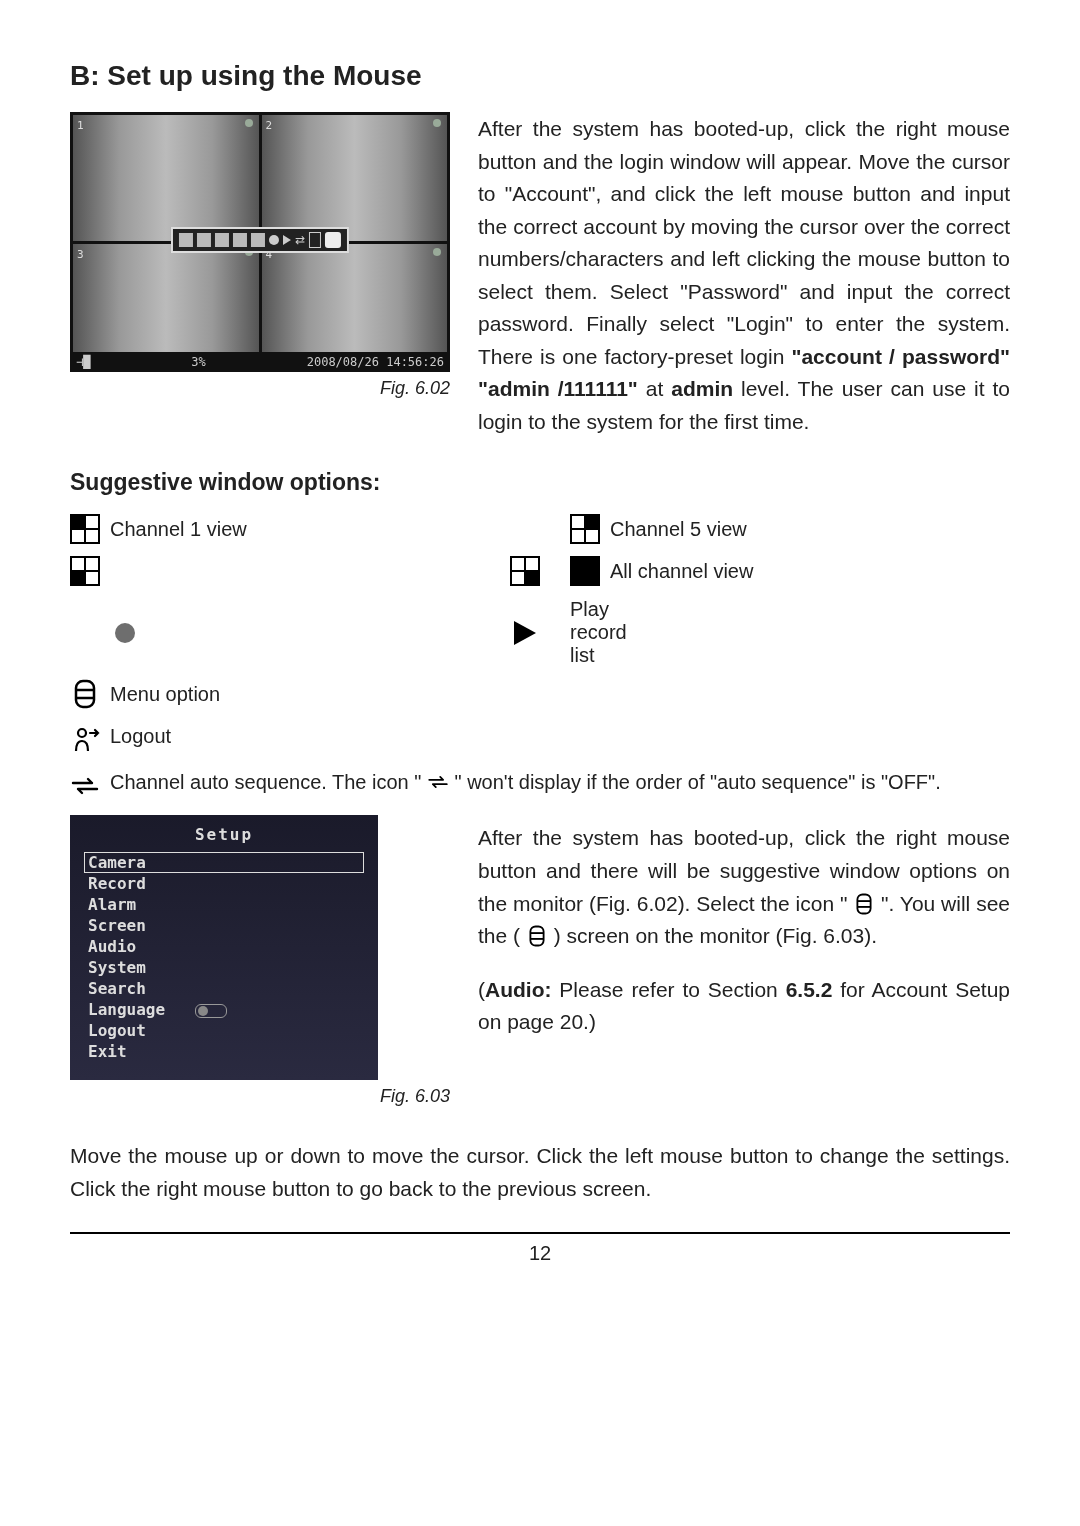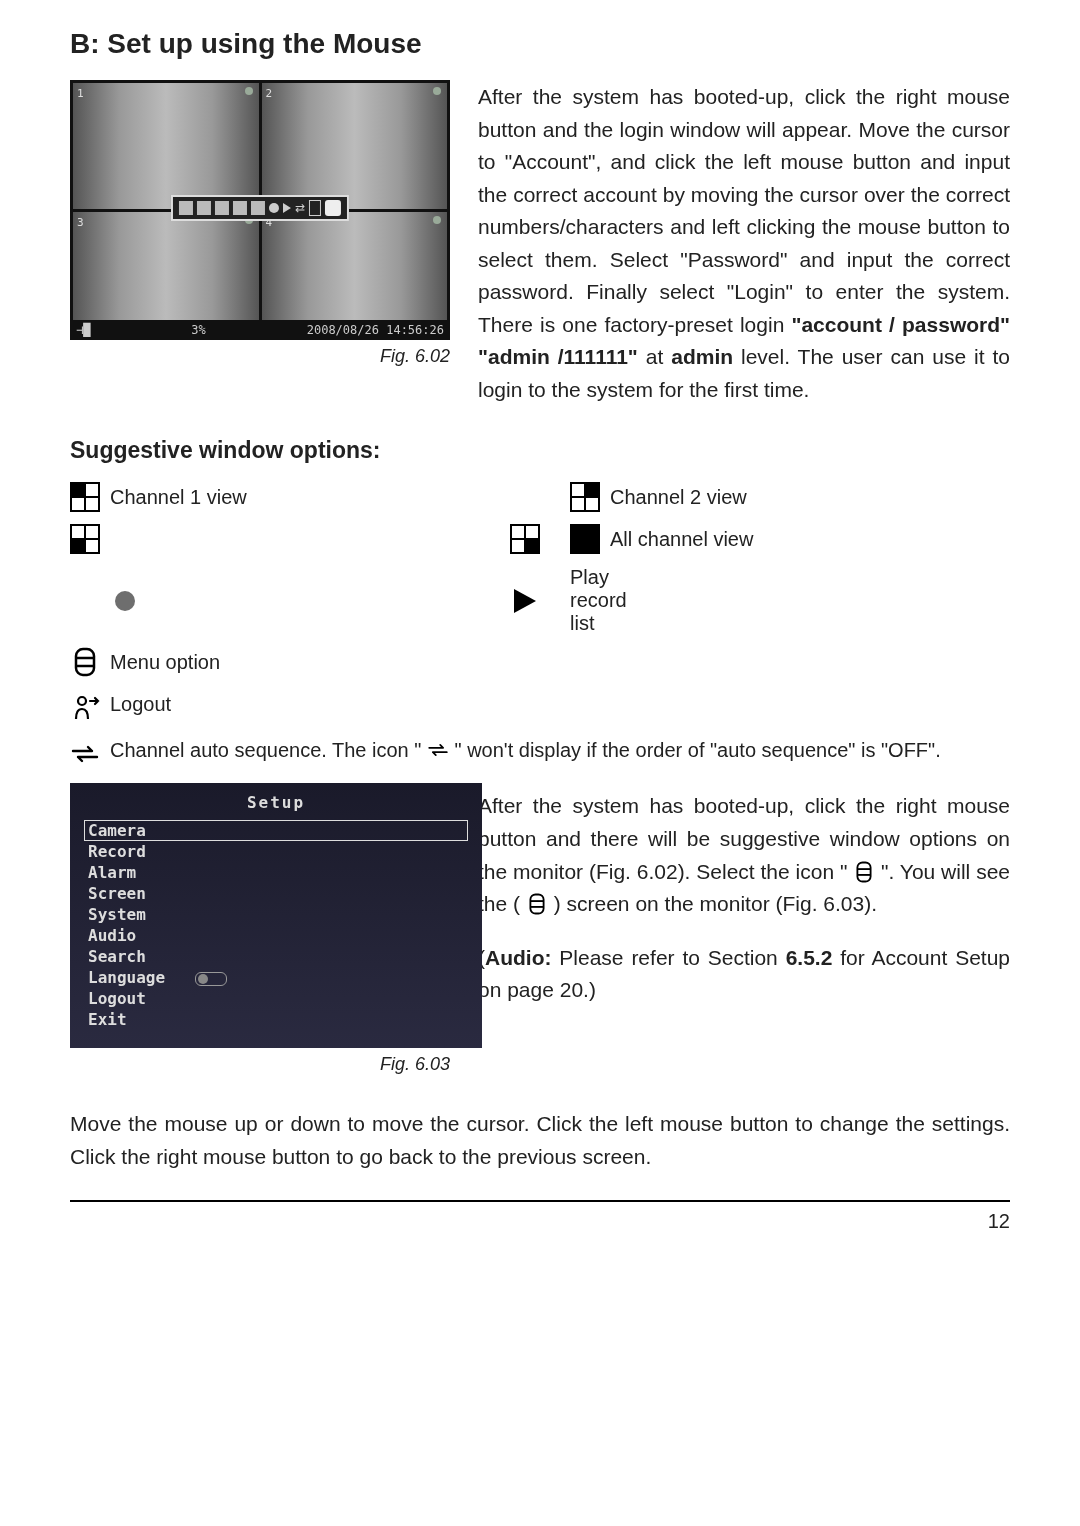--- a/index.html
+++ b/index.html
@@ -6,21 +6,21 @@
 body{
   width:1080px;
   min-height:1526px;
   background:#fff;
   font-family:Arial,Helvetica,sans-serif;
   color:#222;
   box-sizing:border-box;
   position:relative;
 }
 .page{
-  padding:28px 70px 40px 70px;
+  padding:60px 70px 40px 70px;
 }
 h2.section{
   font-size:28px;
   font-weight:bold;
   margin:0 0 20px 0;
 }
 .fig-caption{
   text-align:right;
   font-style:italic;
   font-size:18px;
@@ -103,21 +103,21 @@
   margin-top:16px;
 }
 .icon-box{width:30px;height:30px;display:inline-block}
 svg{display:block}
 .fig603{
   width:380px;
   float:left;
   margin:14px 28px 12px 0;
 }
 .setup-screen{
-  width:412px;height:265px;
+  width:308px;height:265px;
   background:linear-gradient(#1a1a2a,#2a2a40);
   position:relative;
   box-sizing:border-box;
   color:#ddd;font-family:monospace;
 }
 .setup-title{
   text-align:center;
   font-size:16px;
   letter-spacing:2px;
   padding:10px 0 6px;
@@ -139,21 +139,21 @@
 }
 .setup-list .slider::after{
   content:"";position:absolute;left:2px;top:1px;width:10px;height:10px;border-radius:50%;background:#888;
 }
 .clear{clear:both}
 .footer-rule{
   border:none;border-top:2px solid #000;
   margin:26px 0 8px 0;
 }
 .page-num{
-  text-align:right;
+  text-align:center;
   font-size:20px;
 }
 .bold{font-weight:bold}
 .inline-icon{display:inline-block;vertical-align:-4px;width:22px;height:22px}
 </style>
 </head>
 <body>
 
 <svg width="0" height="0" style="position:absolute">
   <defs>
@@ -274,21 +274,21 @@
           <use href="#i-grid-tl"></use>
         </svg>
       </span>
     <span>Channel 1 view</span>
     <span></span>
     <span class="icon-box">
         <svg viewBox="0 0 30 30">
           <use href="#i-grid-tr"></use>
         </svg>
       </span>
-    <span>Channel 2 view</span>
+    <span>Channel 5 view</span>
 
     <span class="icon-box">
         <svg viewBox="0 0 30 30">
           <use href="#i-grid-bl"></use>
         </svg>
       </span>
     <span></span>
     <span class="icon-box">
         <svg viewBox="0 0 30 30">
           <use href="#i-grid-br"></use>
@@ -346,22 +346,22 @@
   </div>
 
   <div class="fig603">
     <div class="setup-screen">
       <div class="setup-title">Setup</div>
       <div class="setup-list">
         <div class="item sel">Camera</div>
         <div class="item">Record</div>
         <div class="item">Alarm</div>
         <div class="item">Screen</div>
+        <div class="item">Audio</div>
         <div class="item">System</div>
-        <div class="item">Audio</div>
         <div class="item">Search</div>
         <div class="item"><span>Language</span><span class="slider"></span></div>
         <div class="item">Logout</div>
         <div class="item">Exit</div>
       </div>
     </div>
     <div class="fig-caption">Fig. 6.03</div>
   </div>
 
   <p class="body-text">

